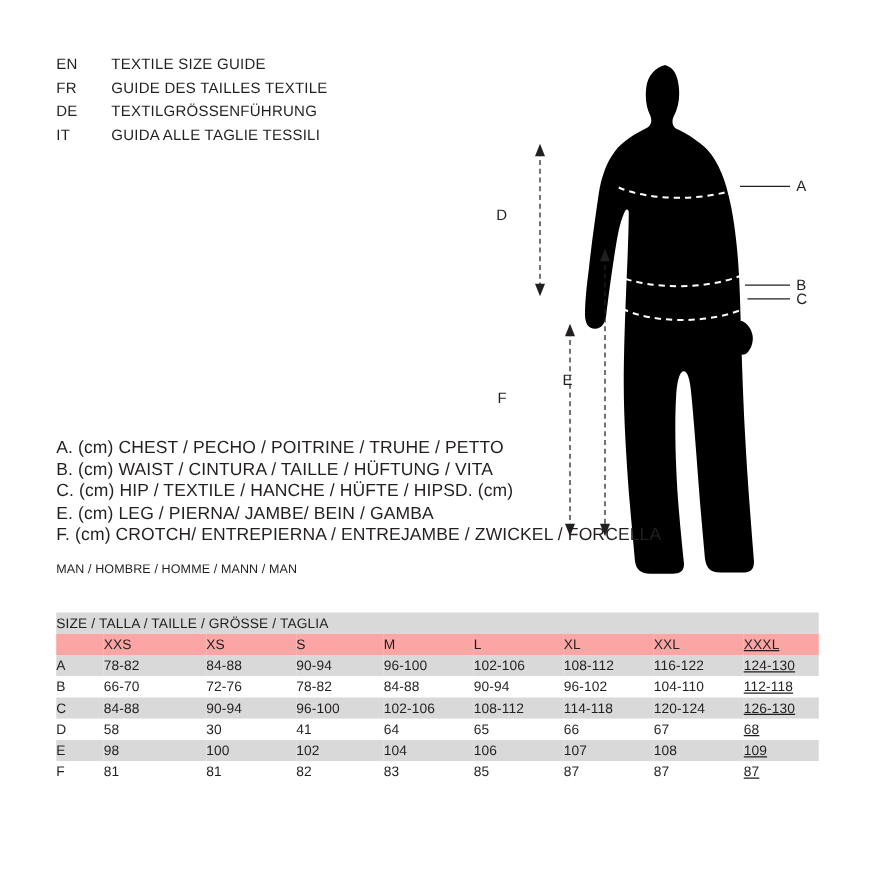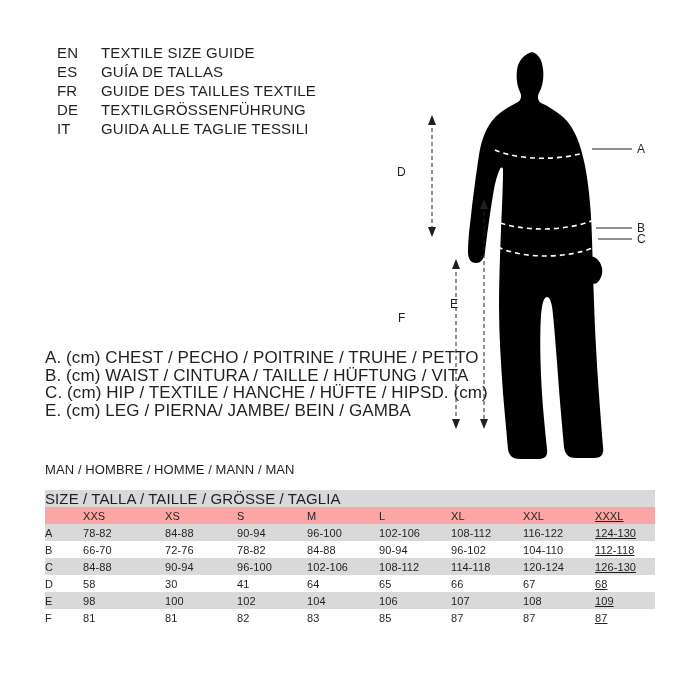--- a/index.html
+++ b/index.html
@@ -20,51 +20,50 @@
   .langblock {
     position: absolute;
     left: 45px;
     top: 44px;
     width: 330px;
   }
   .langrow {
     display: flex;
     align-items: baseline;
     height: 19px;
-    font-size: 15px;
+    font-size: 12px;
     letter-spacing: .2px;
-    margin-left: 12px;
   }
   .langcode {
     width: 44px;
     flex: 0 0 44px;
     color: #231f20;
   }
   .langtext {
     color: #231f20;
   }
 
   
   .legend {
     position: absolute;
     left: 45px;
     top: 349px;
     width: 430px;
   }
   .legend-row {
-    font-size: 17px;
+    font-size: 14px;
     line-height: 17.5px;
     letter-spacing: .1px;
     white-space: nowrap;
   }
   .legend-gender {
     position: absolute;
     left: 45px;
-    top: 462px;
-    font-size: 13px;
+    top: 450px;
+    font-size: 10px;
     letter-spacing: .1px;
   }
 
   
   .figure-area {
     position: absolute;
     left: 380px;
     top: 25px;
     width: 300px;
     height: 455px;
@@ -87,21 +86,21 @@
   table.sizes th, table.sizes td {
     padding: 0;
     text-align: left;
     font-weight: normal;
     height: 17px;
     vertical-align: middle;
   }
   .cap-row td {
     background: #d9d9d9;
     height: 18px;
-    font-size: 15px;
+    font-size: 11px;
     padding-left: 6px;
   }
   .hdr-row td {
     background: #fca5a5;
     height: 19px;
     padding-left: 6px;
     font-size: 11px;
   }
   .row-shade td { background: #d9d9d9; }
   .row-plain td { background: #ffffff; }
@@ -115,24 +114,20 @@
   td.c7 { width: 72px; }
   td.c8 { width: 60px; text-decoration: underline; }
 </style>
 </head>
 <body>
 
 <div class="langblock">
   <div class="langrow">
     <span class="langcode">EN</span>
     <span class="langtext">TEXTILE SIZE GUIDE</span>
-  </div>
-  <div class="langrow">
-    <span class="langcode">ES</span>
-    <span class="langtext">GUÍA DE TALLAS</span>
   </div>
   <div class="langrow">
     <span class="langcode">FR</span>
     <span class="langtext">GUIDE DES TAILLES TEXTILE</span>
   </div>
   <div class="langrow">
     <span class="langcode">DE</span>
     <span class="langtext">TEXTILGRÖSSENFÜHRUNG</span>
   </div>
   <div class="langrow">
@@ -228,20 +223,21 @@
     <text x="70" y="283" font-family="Liberation Sans, sans-serif" font-size="12" fill="#231f20">E</text>
     <text x="18" y="297" font-family="Liberation Sans, sans-serif" font-size="12" fill="#231f20">F</text>
   </svg>
 </div>
 
 <div class="legend">
   <div class="legend-row">A. (cm) CHEST / PECHO / POITRINE / TRUHE / PETTO</div>
   <div class="legend-row">B. (cm) WAIST / CINTURA / TAILLE / HÜFTUNG / VITA</div>
   <div class="legend-row">C. (cm) HIP / TEXTILE / HANCHE / HÜFTE / HIPSD. (cm)</div>
   <div class="legend-row">E. (cm) LEG / PIERNA/ JAMBE/ BEIN / GAMBA</div>
+  <div class="legend-row">F. (cm) CROTCH/ ENTREPIERNA / ENTREJAMBE / ZWICKEL / FORCELLA</div>
 </div>
 
 <div class="legend-gender">MAN / HOMBRE / HOMME / MANN / MAN</div>
 
 <div class="table-wrap">
   <table class="sizes">
     <tbody>
       <tr class="cap-row">
         <td colspan="9">SIZE / TALLA / TAILLE / GRÖSSE / TAGLIA</td>
       </tr>

